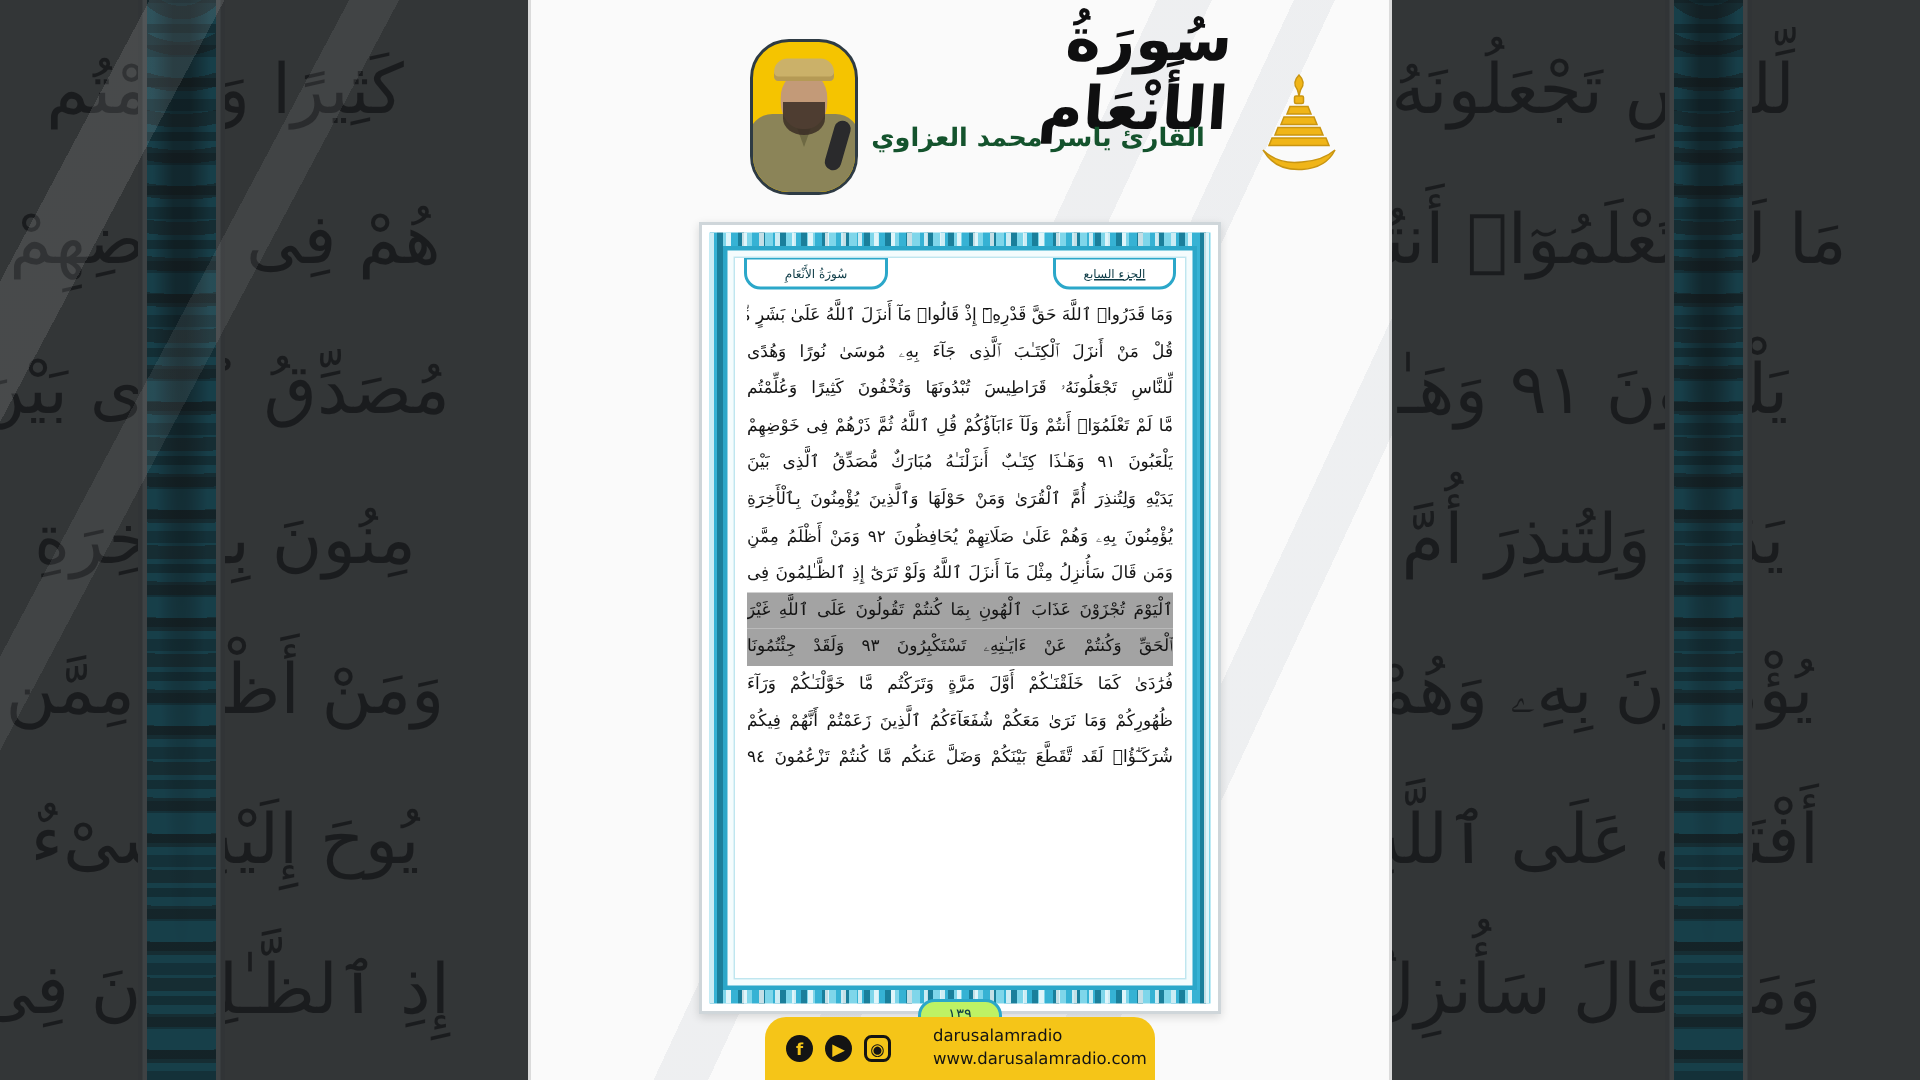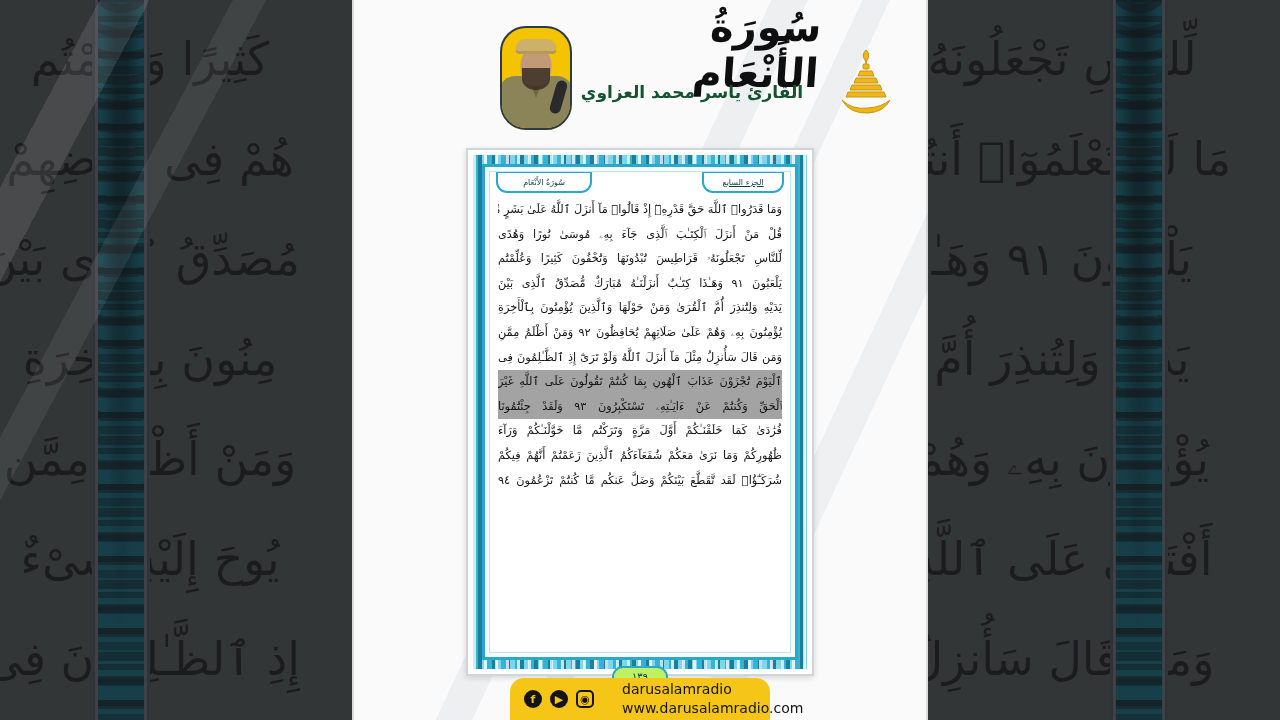--- a/index.html
+++ b/index.html
@@ -222,21 +222,21 @@
     padding:0 14px; gap:8px;
   }
   .soc {
     width:18px; height:18px; border-radius:50%;
     background:#141414; color:#f5c518;
     display:flex; align-items:center; justify-content:center;
     font-size:11px; font-weight:bold; flex:0 0 auto;
   }
   .soc.ig { border-radius:5px; background:transparent; border:2.5px solid #141414; color:#141414; }
   #soc-div { width:2px; height:22px; background:#141414; margin:0 6px; }
-  #banner-txt { font-size:14px; color:#141414; line-height:1.35; }
+  #banner-txt { font-size:11px; color:#141414; line-height:1.35; }
 
   
   #card-lshadow { position:absolute; left:-1px; top:0; bottom:0; width:3px; background:rgba(0,0,0,.12); }
   #card-rshadow { position:absolute; right:-1px; top:0; bottom:0; width:3px; background:rgba(0,0,0,.12); }
 </style>
 </head>
 <body>
 
 <div id="bg-layer">
   <div class="bg-page"></div>
@@ -309,20 +309,21 @@
       <div id="frame-inner">
         <div id="page-white">
 
           <div class="cartouche" id="cart-right">الجزء السابع</div>
           <div class="cartouche" id="cart-left">سُورَةُ الأَنْعَامِ</div>
 
           <div id="ayah-body">
             <span class="line">وَمَا قَدَرُوا۟ ٱللَّهَ حَقَّ قَدْرِهِۦٓ إِذْ قَالُوا۟ مَآ أَنزَلَ ٱللَّهُ عَلَىٰ بَشَرٍ مِّن شَىْءٍ</span>
             <span class="line">قُلْ مَنْ أَنزَلَ ٱلْكِتَـٰبَ ٱلَّذِى جَآءَ بِهِۦ مُوسَىٰ نُورًا وَهُدًى</span>
             <span class="line">لِّلنَّاسِ تَجْعَلُونَهُۥ قَرَاطِيسَ تُبْدُونَهَا وَتُخْفُونَ كَثِيرًا وَعُلِّمْتُم</span>
+            <span class="line">مَّا لَمْ تَعْلَمُوٓا۟ أَنتُمْ وَلَآ ءَابَآؤُكُمْ قُلِ ٱللَّهُ ثُمَّ ذَرْهُمْ فِى خَوْضِهِمْ</span>
             <span class="line">يَلْعَبُونَ ٩١ وَهَـٰذَا كِتَـٰبٌ أَنزَلْنَـٰهُ مُبَارَكٌ مُّصَدِّقُ ٱلَّذِى بَيْنَ</span>
             <span class="line">يَدَيْهِ وَلِتُنذِرَ أُمَّ ٱلْقُرَىٰ وَمَنْ حَوْلَهَا وَٱلَّذِينَ يُؤْمِنُونَ بِٱلْأَخِرَةِ</span>
             <span class="line">يُؤْمِنُونَ بِهِۦ وَهُمْ عَلَىٰ صَلَاتِهِمْ يُحَافِظُونَ ٩٢ وَمَنْ أَظْلَمُ مِمَّنِ</span>
             <span class="line">وَمَن قَالَ سَأُنزِلُ مِثْلَ مَآ أَنزَلَ ٱللَّهُ وَلَوْ تَرَىٰٓ إِذِ ٱلظَّـٰلِمُونَ فِى</span>
             <span class="line hl">ٱلْيَوْمَ تُجْزَوْنَ عَذَابَ ٱلْهُونِ بِمَا كُنتُمْ تَقُولُونَ عَلَى ٱللَّهِ غَيْرَ</span>
             <span class="line hl">ٱلْحَقِّ وَكُنتُمْ عَنْ ءَايَـٰتِهِۦ تَسْتَكْبِرُونَ ٩٣ وَلَقَدْ جِئْتُمُونَا</span>
             <span class="line">فُرَٰدَىٰ كَمَا خَلَقْنَـٰكُمْ أَوَّلَ مَرَّةٍ وَتَرَكْتُم مَّا خَوَّلْنَـٰكُمْ وَرَآءَ</span>
             <span class="line">ظُهُورِكُمْ وَمَا نَرَىٰ مَعَكُمْ شُفَعَآءَكُمُ ٱلَّذِينَ زَعَمْتُمْ أَنَّهُمْ فِيكُمْ</span>
             <span class="line">شُرَكَـٰٓؤُا۟ لَقَد تَّقَطَّعَ بَيْنَكُمْ وَضَلَّ عَنكُم مَّا كُنتُمْ تَزْعُمُونَ ٩٤</span>
           </div>

